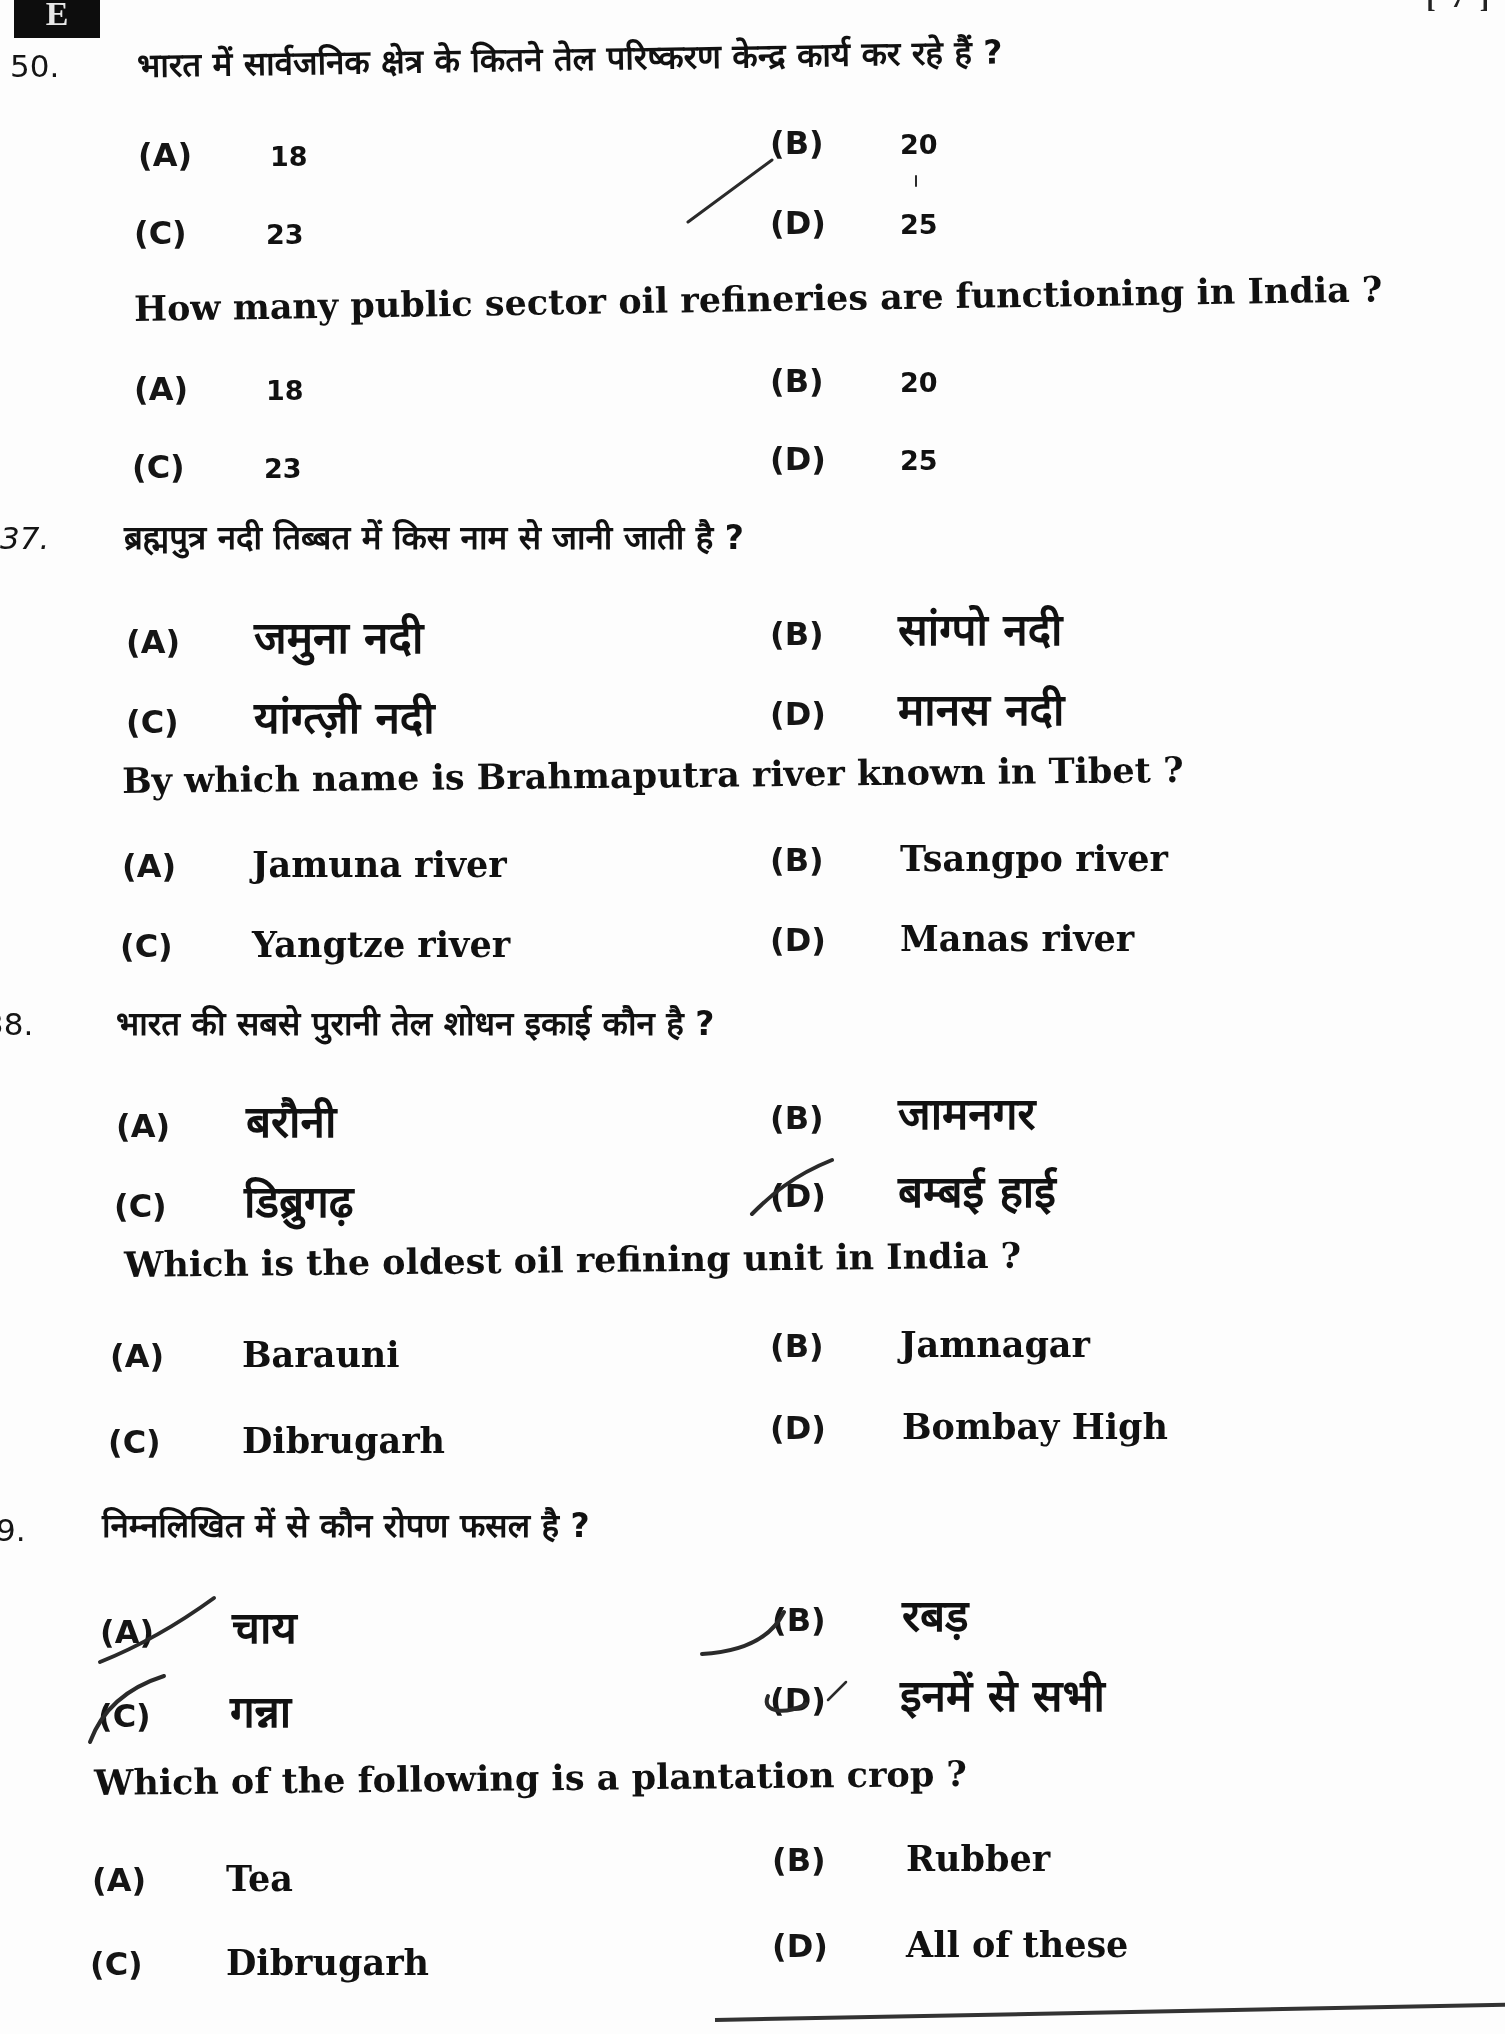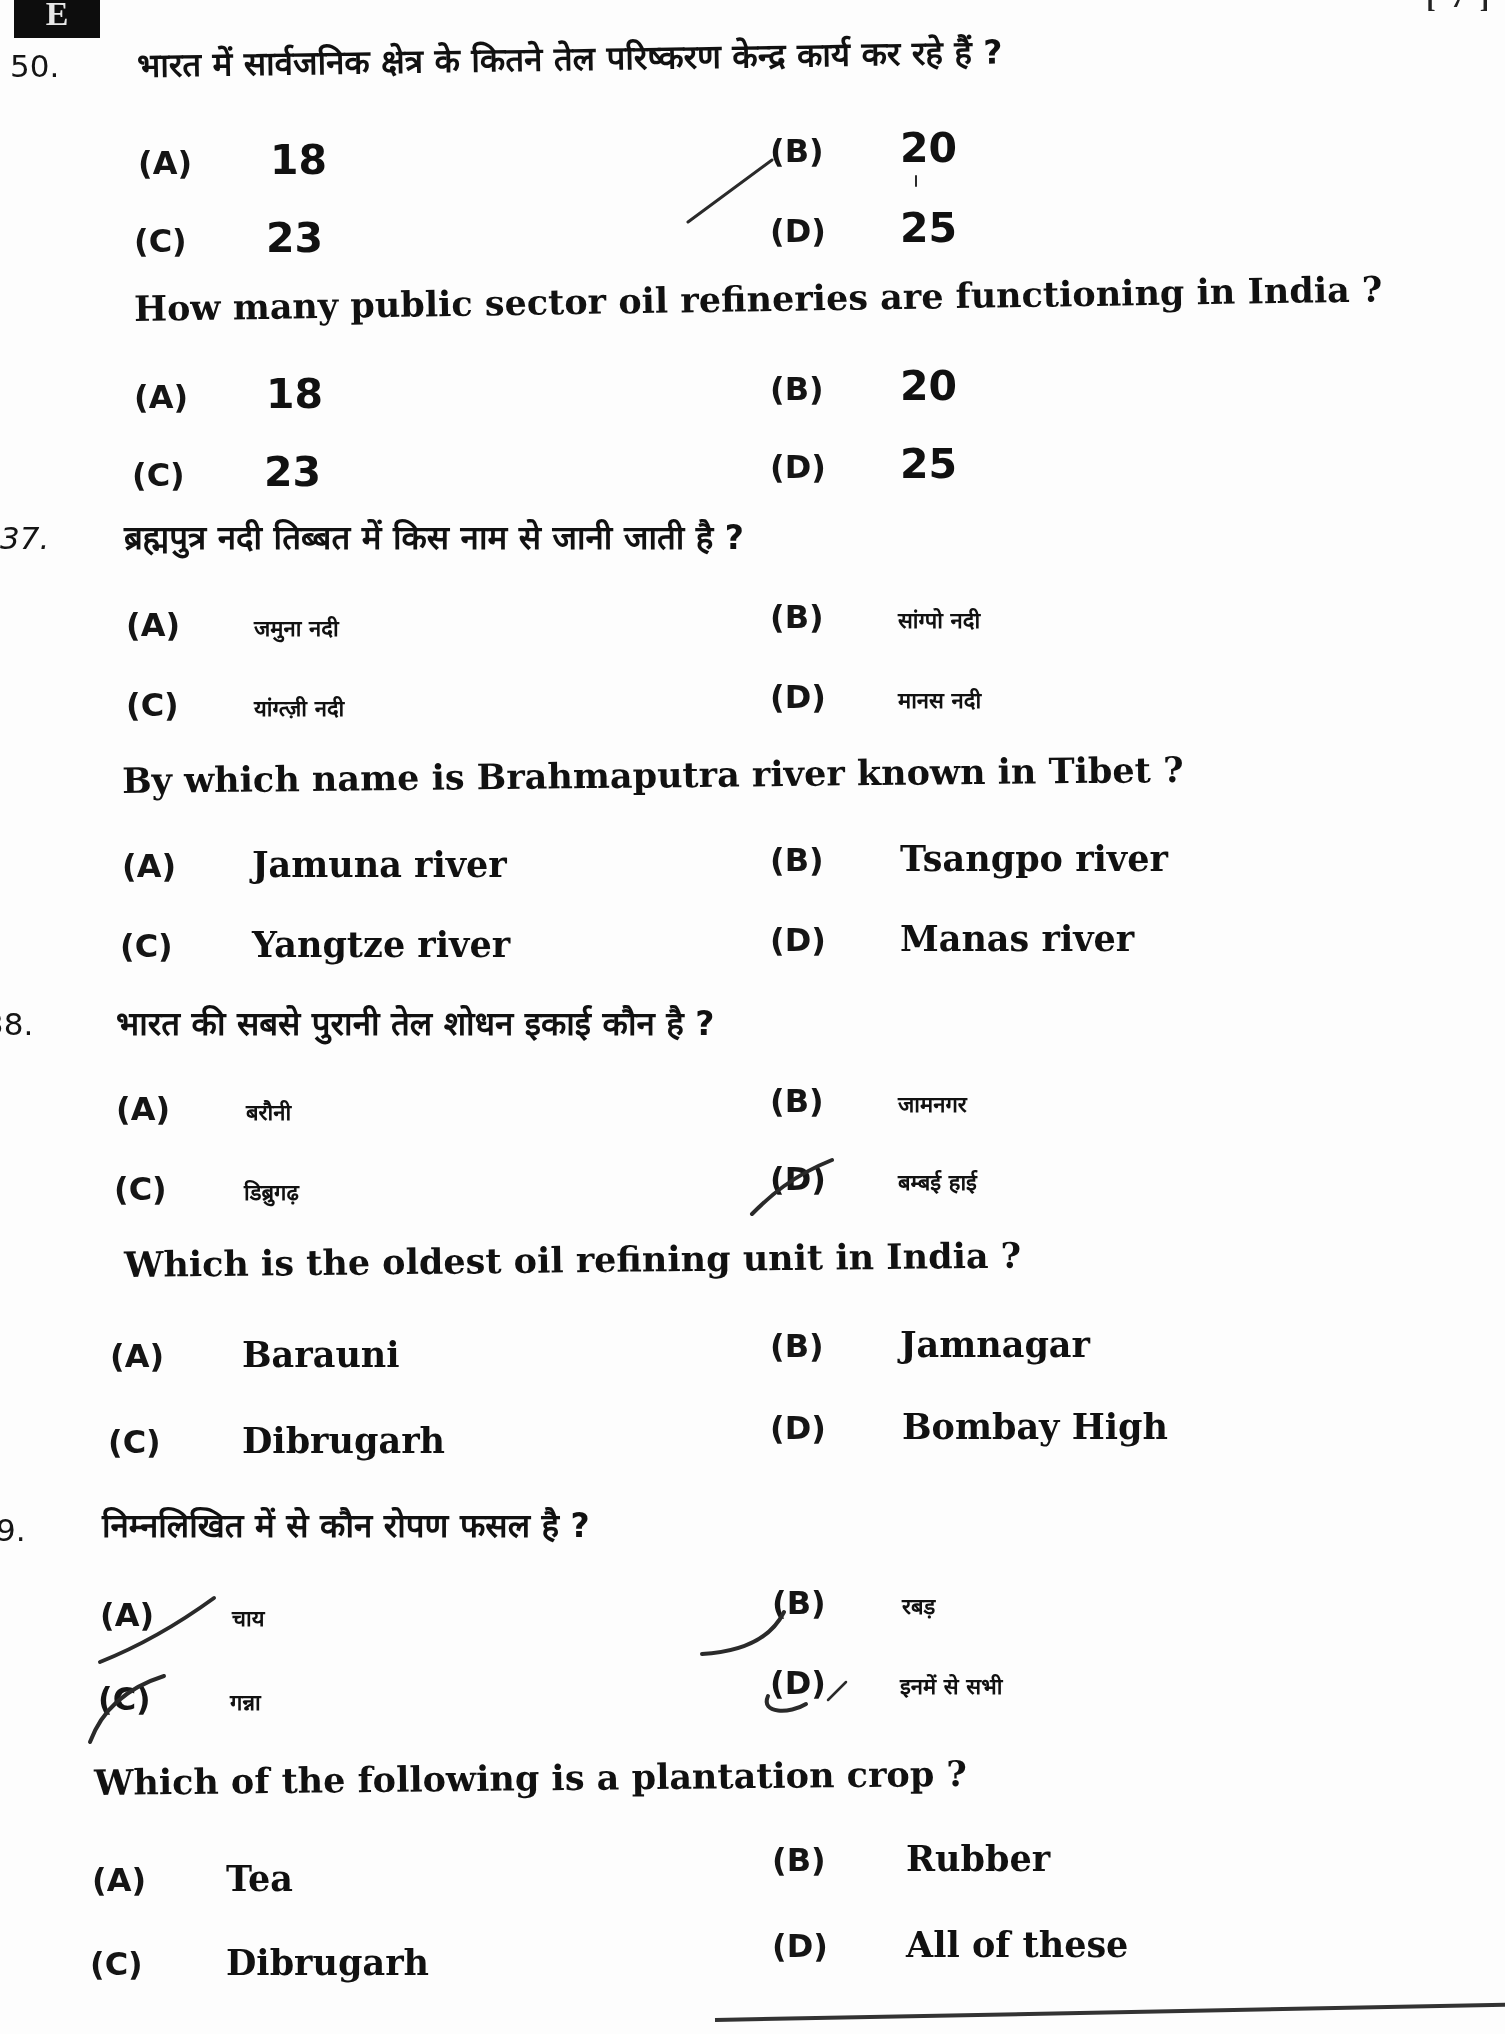--- a/index.html
+++ b/index.html
@@ -75,23 +75,23 @@
       font-size: 32px;
       font-weight: bold;
       color: #151515;
       display: inline-block;
       width: 126px;
     }
     .opt-text {
       font-weight: bold;
       color: #111;
     }
-    .opt-text.hi { font-size: 22px; }
+    .opt-text.hi { font-size: 44px; }
     .opt-text.en { font-size: 35px; }
-    .opt-text.num { font-family: "DejaVu Sans", sans-serif; font-size: 41px; }
+    .opt-text.num { font-family: "DejaVu Sans", sans-serif; font-size: 27px; }
     .pen {
       position: absolute;
       left: 0; top: 0;
       width: 1505px; height: 2034px;
       pointer-events: none;
     }
     .rule {
       position: absolute;
       left: 715px; top: 2018px;
       width: 800px; height: 4px;

